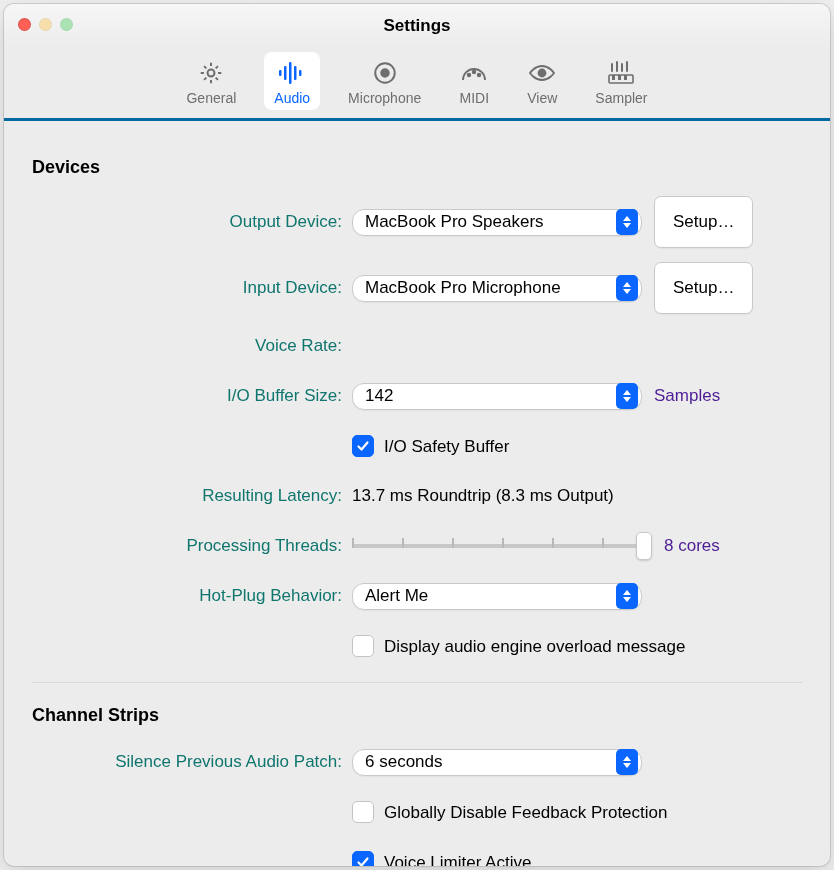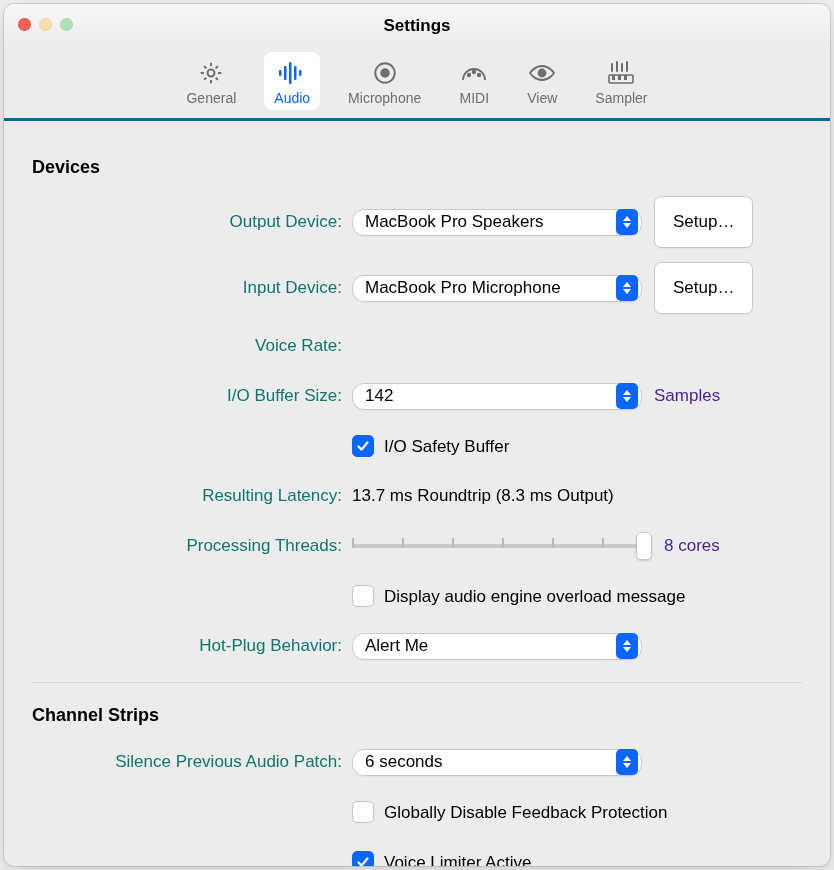--- a/index.html
+++ b/index.html
@@ -359,44 +359,44 @@
           <div class="slider-tick" style="left:66.6%"></div>
           <div class="slider-tick" style="left:83.3%"></div>
           <div class="slider-tick" style="left:calc(100% - 2px)"></div>
           <div class="slider-thumb" style="left:calc(100% - 16px)"></div>
         </div>
         <span class="suffix">8 cores</span>
       </div>
     </div>
 
     <div class="row">
+      <div class="row-label">Hot-Plug Behavior:</div>
+      <div class="row-control">
+        <div class="popup" style="min-width:290px">
+          <span class="val">Alert Me</span>
+          <span class="stepper">
+            <svg width="10" height="6" viewBox="0 0 10 6">
+                <path d="M5 0 9 5H1z" fill="#fff"></path>
+              </svg>
+            <svg width="10" height="6" viewBox="0 0 10 6">
+                <path d="M5 6 1 1h8z" fill="#fff"></path>
+              </svg>
+          </span>
+        </div>
+      </div>
+    </div>
+
+    <div class="row">
       <div class="row-label"></div>
       <div class="row-control">
         <div class="chk-row">
           <span class="chk">
             
           </span>
           <span>Display audio engine overload message</span>
-        </div>
-      </div>
-    </div>
-
-    <div class="row">
-      <div class="row-label">Hot-Plug Behavior:</div>
-      <div class="row-control">
-        <div class="popup" style="min-width:290px">
-          <span class="val">Alert Me</span>
-          <span class="stepper">
-            <svg width="10" height="6" viewBox="0 0 10 6">
-                <path d="M5 0 9 5H1z" fill="#fff"></path>
-              </svg>
-            <svg width="10" height="6" viewBox="0 0 10 6">
-                <path d="M5 6 1 1h8z" fill="#fff"></path>
-              </svg>
-          </span>
         </div>
       </div>
     </div>
 
     <div class="divider"></div>
 
     <div class="section-title">Channel Strips</div>
 
     <div class="row">
       <div class="row-label" style="width:320px">Silence Previous Audio Patch:</div>

